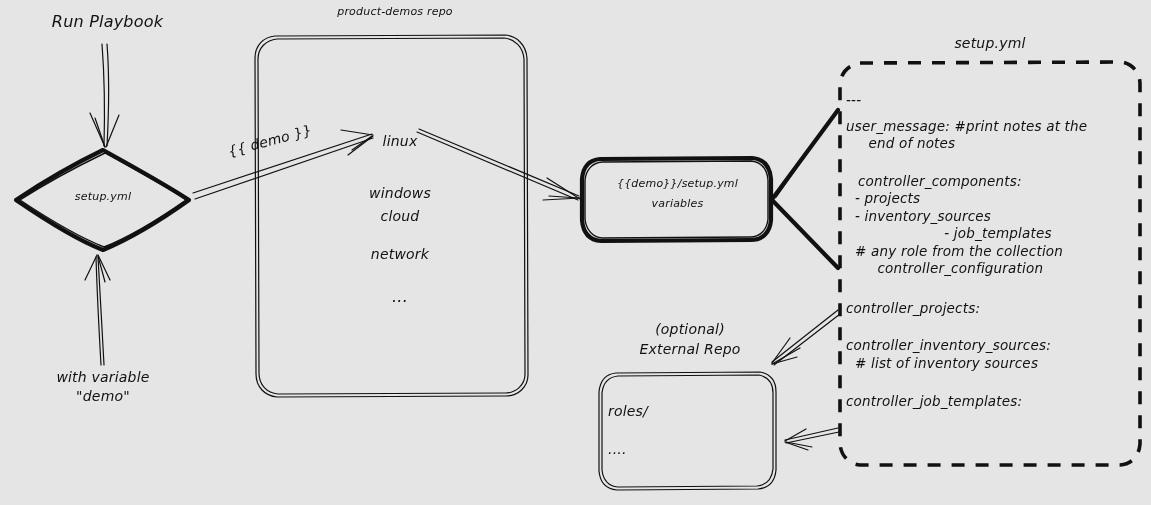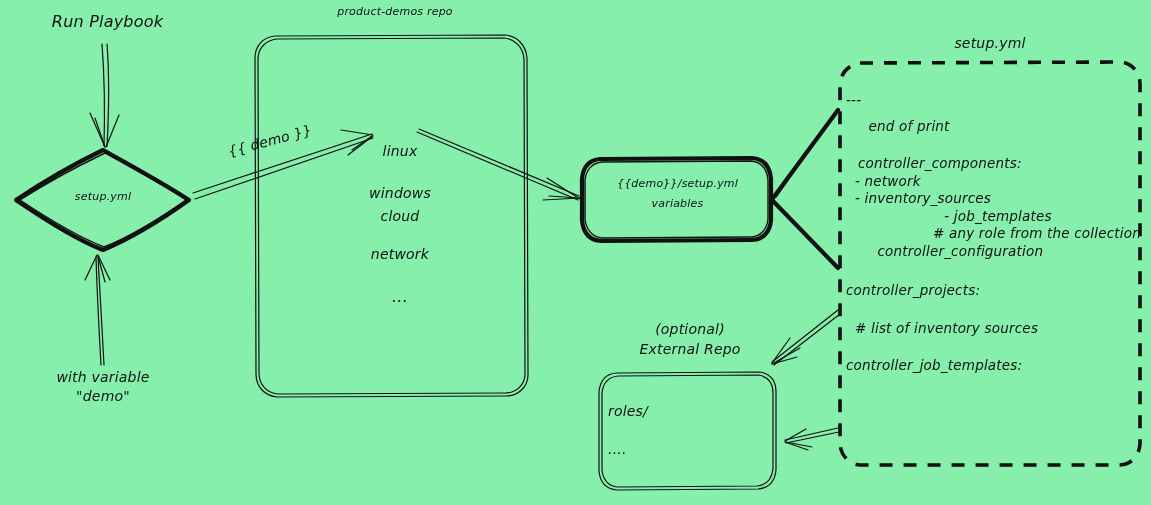--- a/index.html
+++ b/index.html
@@ -4,21 +4,21 @@
 <style>
   html, body {
     margin: 0;
     padding: 0;
     background: #ffffff;
   }
   #canvas {
     position: relative;
     width: 1151px;
     height: 505px;
-    background: #86efac;
+    background: #e5e5e5;
     overflow: hidden;
     font-family: "DejaVu Sans", sans-serif;
   }
   #sketch {
     position: absolute;
     left: 0; top: 0;
     width: 1151px;
     height: 505px;
   }
   .lbl {
@@ -152,21 +152,21 @@
 
   <div class="lbl t16 ctr" style="left:40px; top:12px; width:135px;">Run Playbook</div>
 
   <div class="lbl t15 ctr" style="left:43px; top:190px; width:120px;">setup.yml</div>
 
   <div class="lbl t14 ctr" style="left:28px; top:368px; width:150px;">with variable</div>
   <div class="lbl t14 ctr" style="left:28px; top:387px; width:150px;">"demo"</div>
 
   <div class="lbl t15 ctr" style="left:300px; top:5px; width:190px;">product-demos repo</div>
 
-  <div class="lbl t14 ctr" style="left:350px; top:142px; width:100px;text-align:center;">linux</div>
+  <div class="lbl t14 ctr" style="left:350px; top:132px; width:100px;text-align:center;">linux</div>
   <div class="lbl t14 ctr" style="left:340px; top:174px; width:120px;margin-top:10px;">windows</div>
   <div class="lbl t14 ctr" style="left:345px; top:207px; width:110px;">cloud</div>
   <div class="lbl t14 ctr" style="left:340px; top:245px; width:120px;">network</div>
   <div class="lbl t16 ctr" style="left:350px; top:287px; width:100px;">...</div>
 
   <div class="lbl t14 left" style="left:226px; top:143px; width:120px; transform: rotate(-15deg);">{{ demo }}</div>
 
   <div class="lbl t15 ctr" style="left:590px; top:177px; width:175px;">{{demo}}/setup.yml</div>
   <div class="lbl t15 ctr" style="left:590px; top:197px; width:175px;">variables</div>
 
@@ -175,29 +175,31 @@
 
   <div class="lbl t14 left" style="left:608px; top:402px; width:150px;">roles/</div>
   <div class="lbl t14 left" style="left:608px; top:440px; width:150px;">....</div>
 
   <div class="lbl t14 ctr" style="left:925px; top:34px; width:130px;">setup.yml</div>
 
   <div style="position:absolute; left:846px; top:92px; width:295px;">
 
     <div class="lbl t13 left" style="position:relative; left:0; top:0;">---</div>
 
-    <div class="lbl t13 left" style="position:relative; left:0; top:8px;">     end of print</div>
+    <div class="lbl t13 left" style="position:relative; left:0; top:8px;">user_message: #print notes at the</div>
+    <div class="lbl t13 left" style="position:relative; left:0; top:8px;">     end of notes</div>
 
     <div class="lbl t13 left" style="position:relative; left:12px; top:28px;">controller_components:</div>
-    <div class="lbl t13 left" style="position:relative; left:0; top:28px;">  - network</div>
+    <div class="lbl t13 left" style="position:relative; left:0; top:28px;">  - projects</div>
     <div class="lbl t13 left" style="position:relative; left:0; top:28px;">  - inventory_sources</div>
     <div class="lbl t13 left" style="position:relative; left:0; top:28px;text-align:center;">  - job_templates</div>
-    <div class="lbl t13 left" style="position:relative; left:0; top:28px;text-align:right;">  # any role from the collection</div>
+    <div class="lbl t13 left" style="position:relative; left:0; top:28px;">  # any role from the collection</div>
     <div class="lbl t13 left" style="position:relative; left:0; top:28px;">       controller_configuration</div>
 
     <div class="lbl t13 left" style="position:relative; left:0; top:50px;">controller_projects:</div>
 
+    <div class="lbl t13 left" style="position:relative; left:0; top:70px;">controller_inventory_sources:</div>
     <div class="lbl t13 left" style="position:relative; left:0; top:70px;">  # list of inventory sources</div>
 
     <div class="lbl t13 left" style="position:relative; left:0; top:90px;">controller_job_templates:</div>
   </div>
 
 </div>
 
 </body></html>

